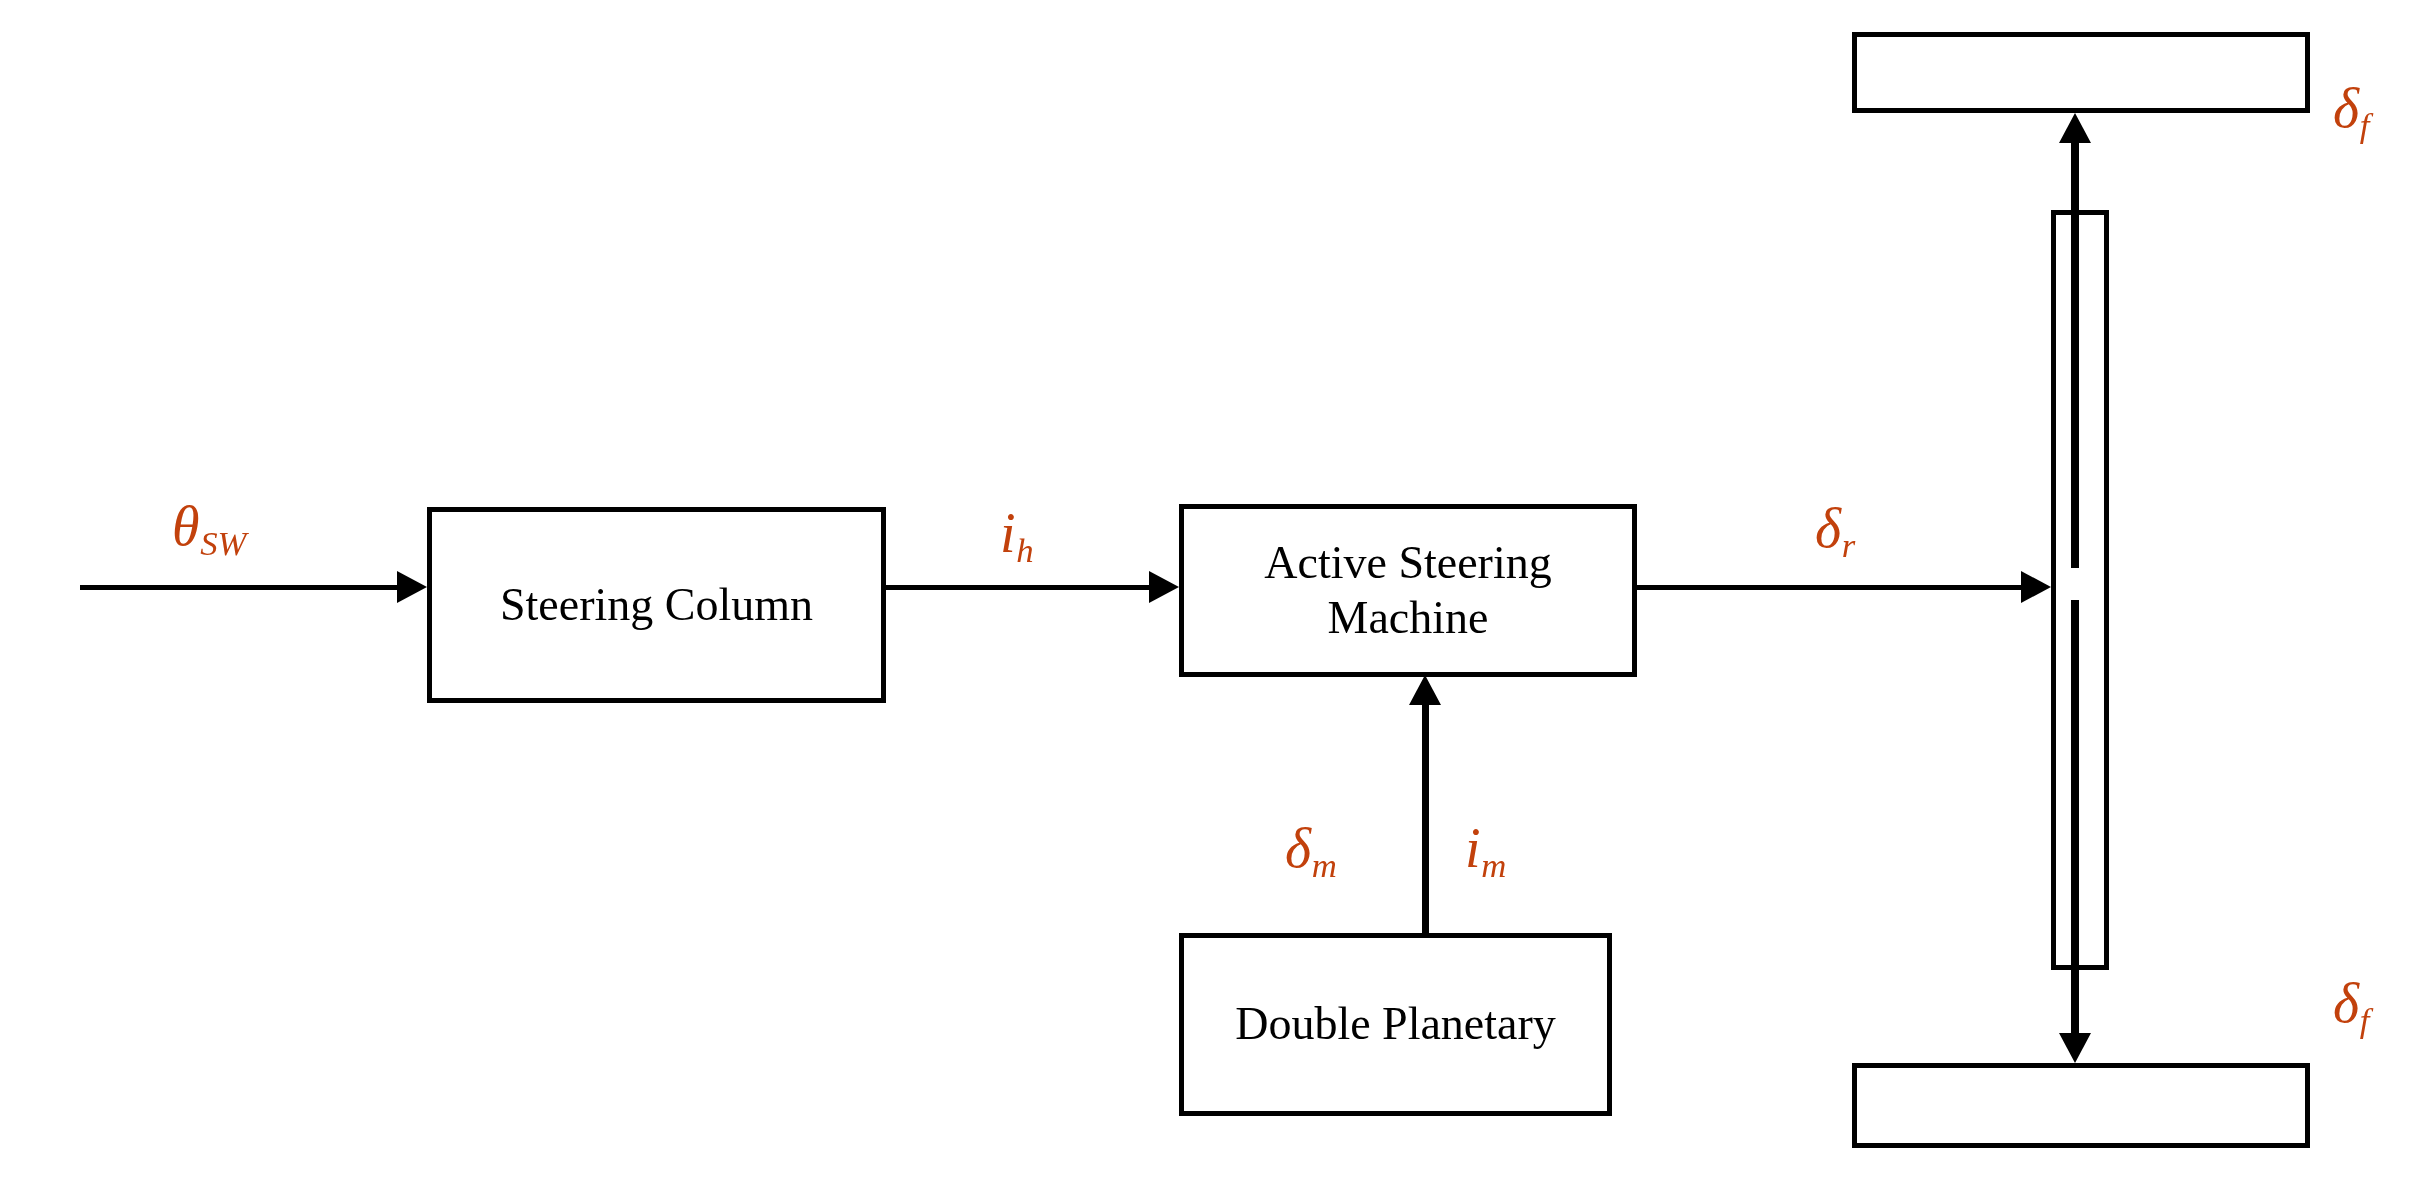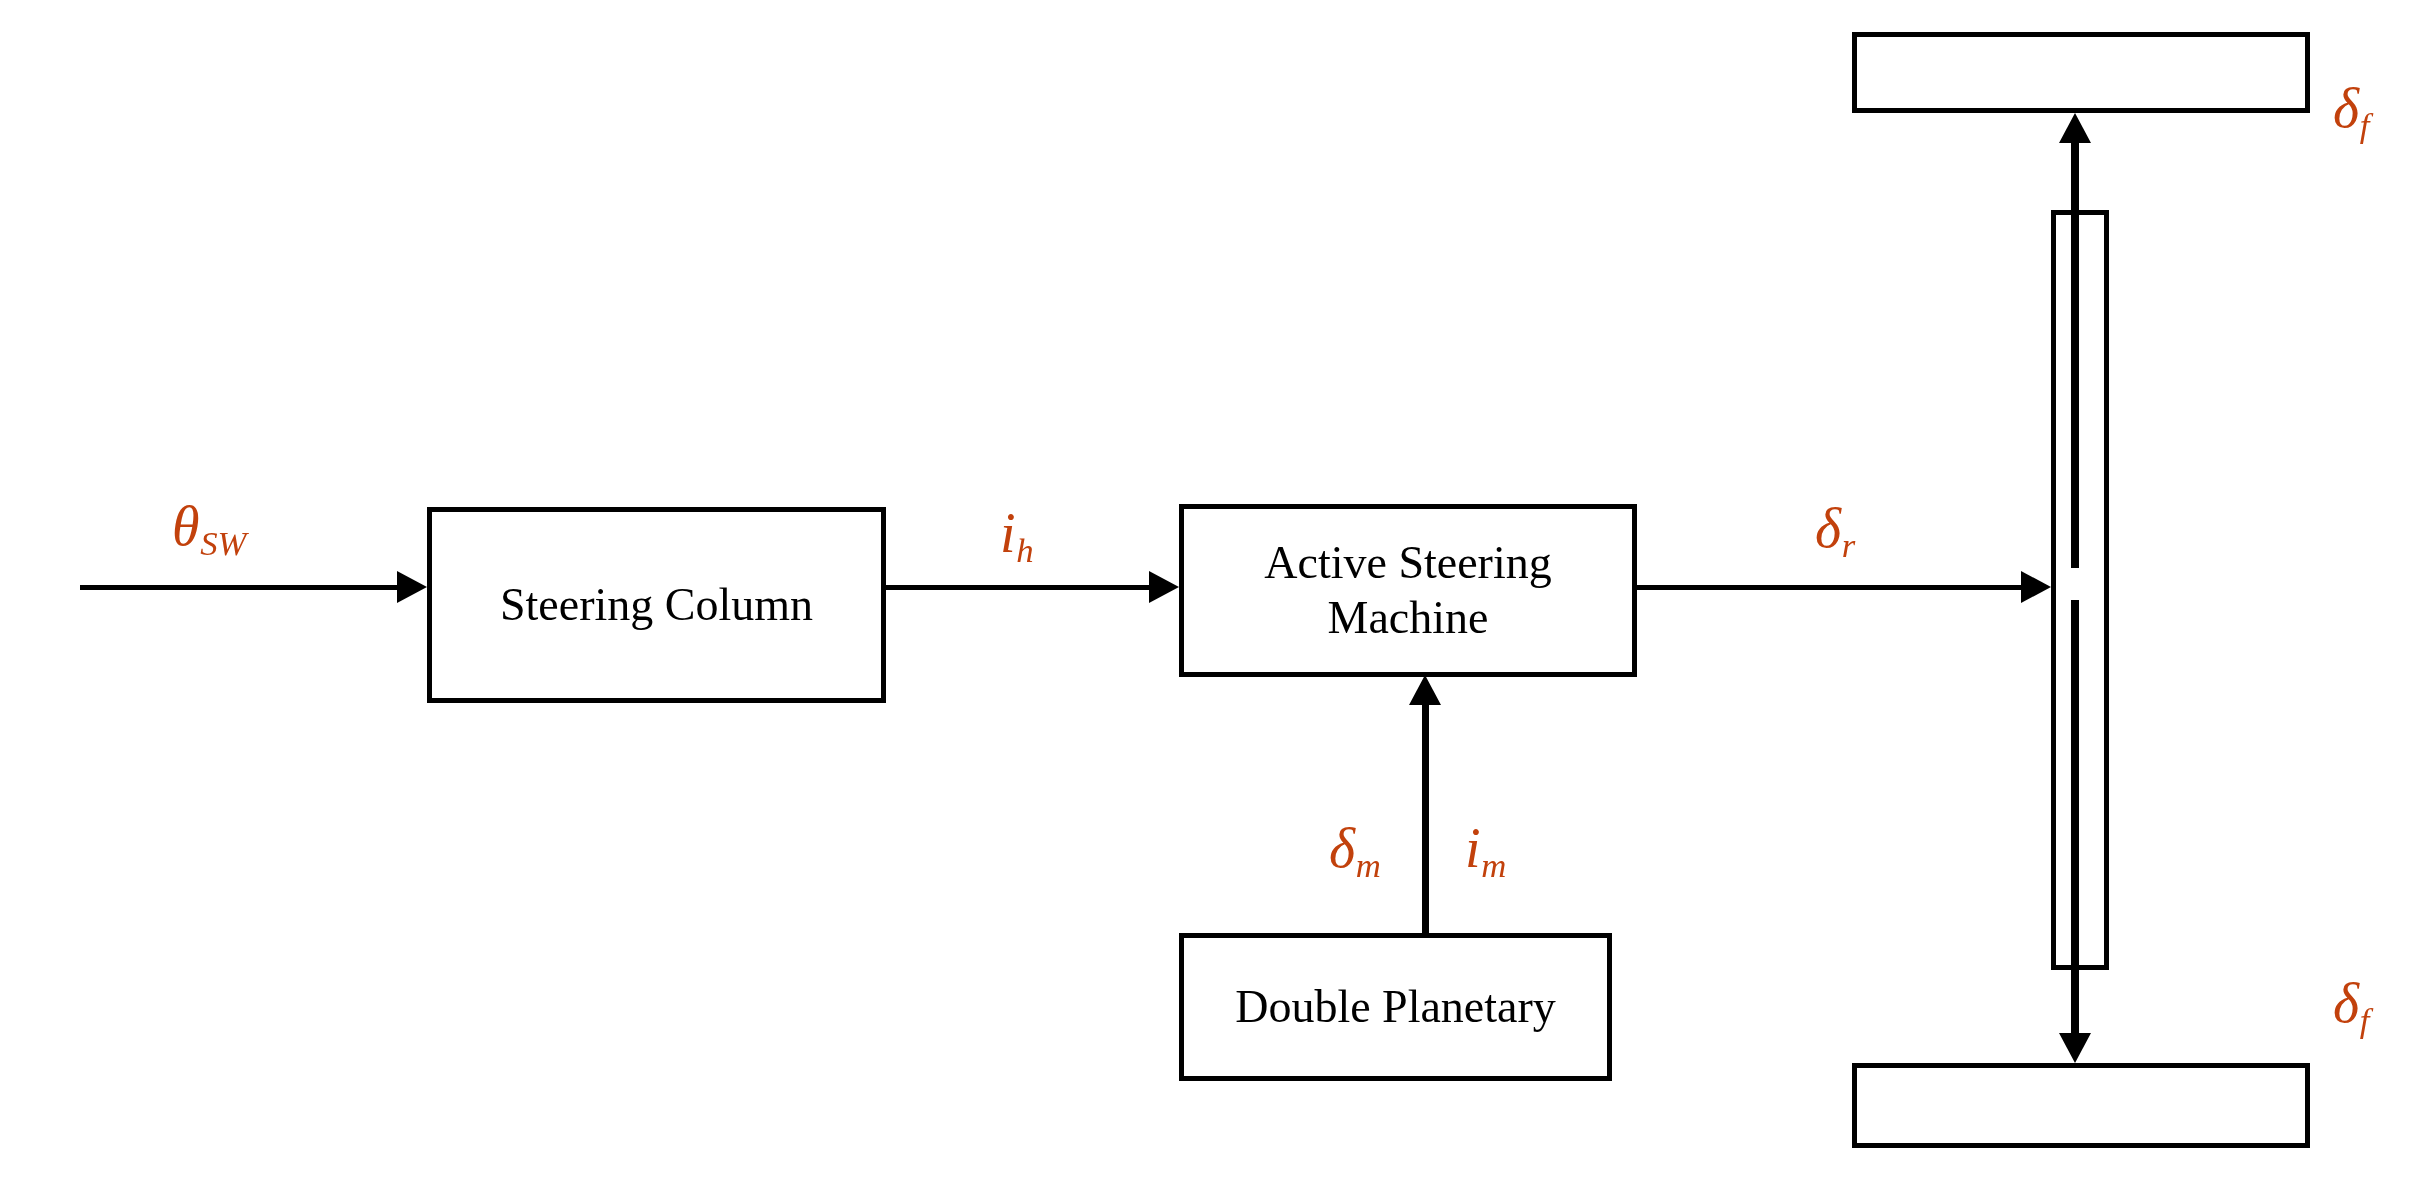--- a/index.html
+++ b/index.html
@@ -124,28 +124,28 @@
   </div>
 
   <div class="hline" style="left:1637px; top:585px; width:388px;"></div>
   <div class="arrow-right" style="left:2021px; top:571px;"></div>
   <div class="sym" style="left:1815px; top:500px;">
     <span>δ</span><sub>r</sub>
   </div>
 
   <div class="vline" style="left:1422px; top:690px; width:7px; height:243px;"></div>
   <div class="arrow-up" style="left:1409px; top:675px;"></div>
-  <div class="sym" style="left:1285px; top:820px;margin-left:44px;">
+  <div class="sym" style="left:1285px; top:820px;">
     <span>δ</span><sub>m</sub>
   </div>
   <div class="sym" style="left:1465px; top:820px;">
     <span>i</span><sub>m</sub>
   </div>
 
-  <div class="node" style="left:1179px; top:933px; width:433px; height:148px;">
+  <div class="node" style="left:1179px; top:933px; width:433px; height:183px;">
     <span class="node-text">
       <span>Double Planetary</span><br>
     </span>
   </div>
 
   <div class="node" style="left:1852px; top:32px; width:458px; height:81px;">
     <span class="node-text"></span>
   </div>
 
   <div class="node" style="left:1852px; top:1063px; width:458px; height:85px;">

